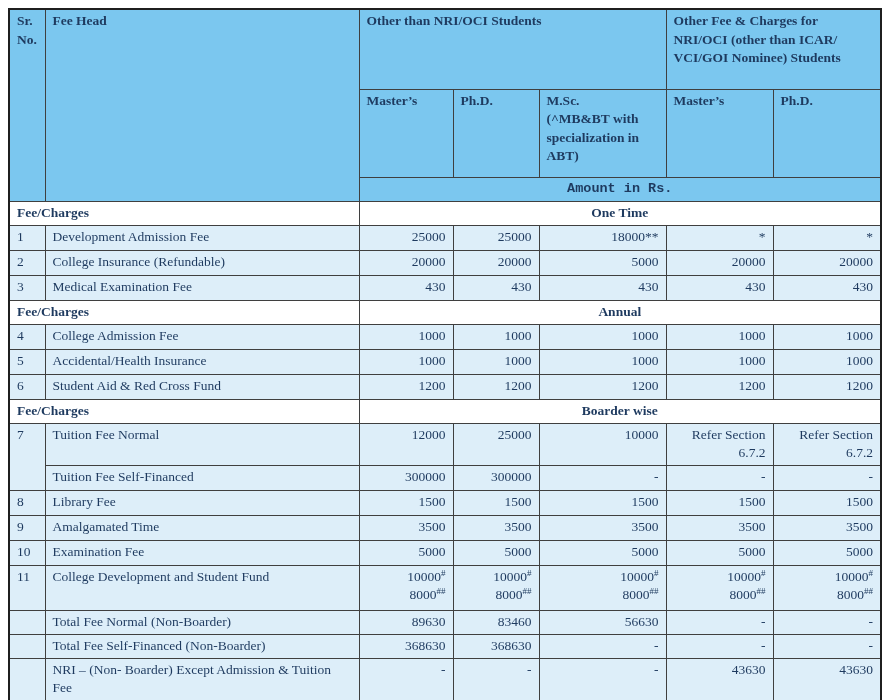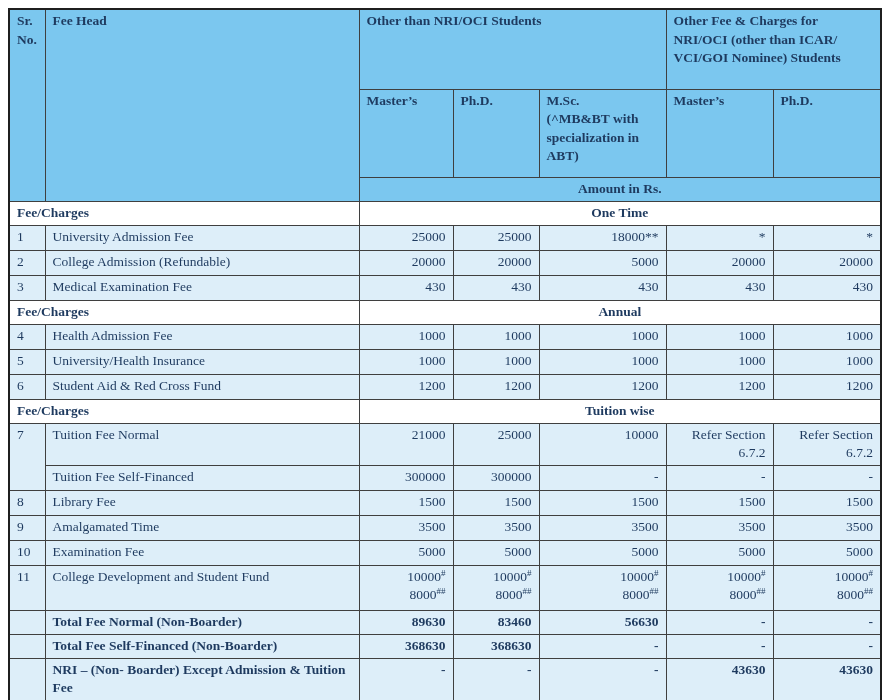--- a/index.html
+++ b/index.html
@@ -27,40 +27,40 @@
   td{
     border:1px solid var(--border);
     padding:2px 7px;
     font-size:13.5px;
     line-height:1.38;
     vertical-align:top;
     overflow:hidden;
   }
   tr.hdr1{height:80px;}
   tr.hdr2{height:88px;}
-  tr.hdr3{height:24px;}
+  tr.hdr3{height:24px;font-family:Liberation Mono, monospace;}
   tr.sect{height:24px;}
   tr.r25{height:25px;}
   tr.r40{height:40px;}
   tr.r45{height:45px;margin-top:12px;}
   tr.r42{height:42px;}
   tr.r24{height:24px;}
   td.hdr{
     background:var(--header-bg);
     font-weight:bold;
   }
   td.center{text-align:center;}
   td.preline{white-space:pre-line;}
   tr.sect td{
     background:var(--section-bg);
     font-weight:bold;
   }
   td.data{background:var(--row-bg);}
   td.num{background:var(--row-bg);text-align:right;}
-  tr.total td{font-weight:bold;}
+  tr.total td{font-weight:normal;}
   sup{font-size:9px;line-height:0;}
 </style>
 </head>
 <body>
 
 <div class="page">
   <table class="fee">
     <colgroup>
       <col style="width:36px">
       <col style="width:314px">
@@ -88,30 +88,30 @@
       </tr>
       <tr class="hdr3">
         <td class="hdr center" colspan="5">Amount in Rs.</td>
       </tr>
     <tr class="sect">
           <td class="" colspan="2">Fee/Charges</td>
           <td class="center" colspan="5">One Time</td>
         </tr>
         <tr class="r25">
           <td class="data" rowspan="1">1</td>
-          <td class="data">University Admission Fee</td>
+          <td class="data">Development Admission Fee</td>
           <td class="num">25000</td>
           <td class="num">25000</td>
           <td class="num">18000**</td>
           <td class="num">*</td>
           <td class="num">*</td>
         </tr>
         <tr class="r25">
           <td class="data" rowspan="1">2</td>
-          <td class="data">College Admission (Refundable)</td>
+          <td class="data">College Insurance (Refundable)</td>
           <td class="num">20000</td>
           <td class="num">20000</td>
           <td class="num">5000</td>
           <td class="num">20000</td>
           <td class="num">20000</td>
         </tr>
         <tr class="r25">
           <td class="data" rowspan="1">3</td>
           <td class="data">Medical Examination Fee</td>
           <td class="num">430</td>
@@ -119,53 +119,53 @@
           <td class="num">430</td>
           <td class="num">430</td>
           <td class="num">430</td>
         </tr>
         <tr class="sect">
           <td class="" colspan="2">Fee/Charges</td>
           <td class="center" colspan="5">Annual</td>
         </tr>
         <tr class="r25">
           <td class="data" rowspan="1">4</td>
-          <td class="data">Health Admission Fee</td>
+          <td class="data">College Admission Fee</td>
           <td class="num">1000</td>
           <td class="num">1000</td>
           <td class="num">1000</td>
           <td class="num">1000</td>
           <td class="num">1000</td>
         </tr>
         <tr class="r25">
           <td class="data" rowspan="1">5</td>
-          <td class="data">University/Health Insurance</td>
+          <td class="data">Accidental/Health Insurance</td>
           <td class="num">1000</td>
           <td class="num">1000</td>
           <td class="num">1000</td>
           <td class="num">1000</td>
           <td class="num">1000</td>
         </tr>
         <tr class="r25">
           <td class="data" rowspan="1">6</td>
           <td class="data">Student Aid &amp; Red Cross Fund</td>
           <td class="num">1200</td>
           <td class="num">1200</td>
           <td class="num">1200</td>
           <td class="num">1200</td>
           <td class="num">1200</td>
         </tr>
         <tr class="sect">
           <td class="" colspan="2">Fee/Charges</td>
-          <td class="center" colspan="5">Tuition wise</td>
+          <td class="center" colspan="5">Boarder wise</td>
         </tr>
         <tr class="r40">
           <td class="data" rowspan="2">7</td>
           <td class="data">Tuition Fee Normal</td>
-          <td class="num">21000</td>
+          <td class="num">12000</td>
           <td class="num">25000</td>
           <td class="num">10000</td>
           <td class="num">Refer Section 6.7.2</td>
           <td class="num">Refer Section 6.7.2</td>
         </tr>
         <tr class="r25">
           <td class="data">Tuition Fee Self-Financed</td>
           <td class="num">300000</td>
           <td class="num">300000</td>
           <td class="num">-</td>

